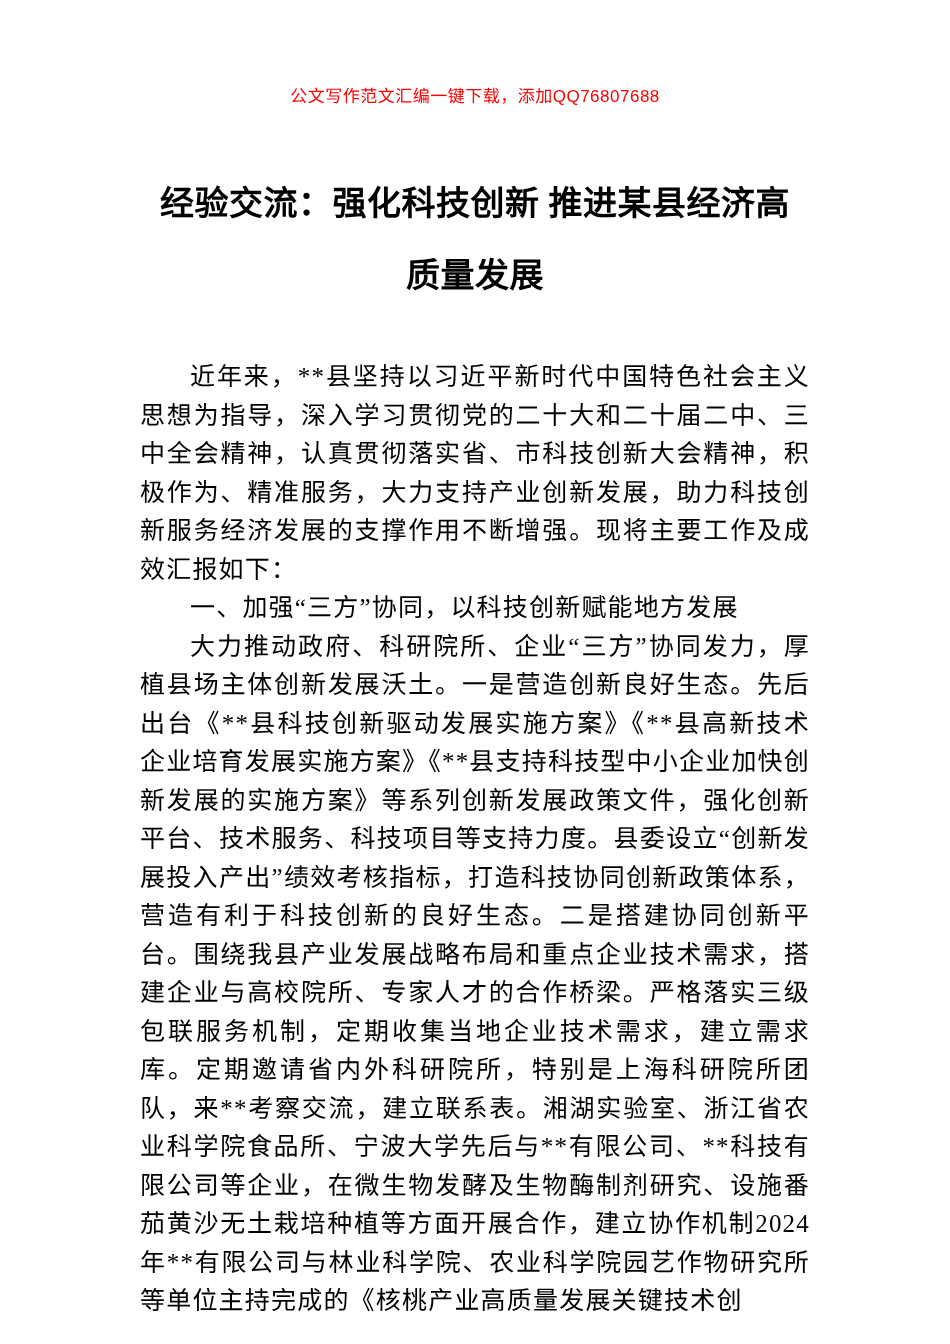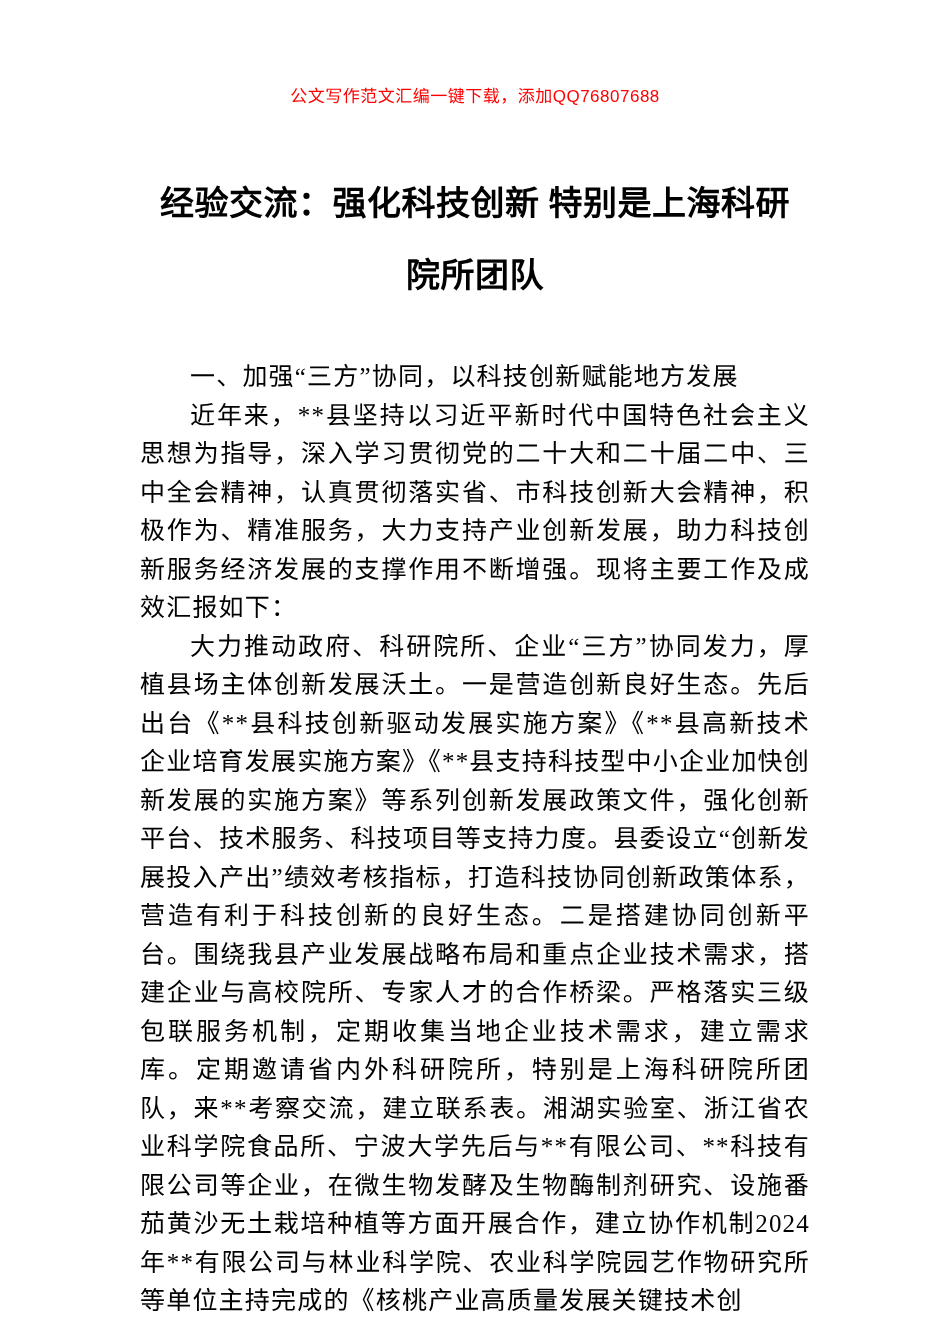--- a/index.html
+++ b/index.html
@@ -49,21 +49,21 @@
     text-indent: 2em;
   }
 </style>
 </head>
 <body>
 
 <div class="page">
 
   <div class="promo">公文写作范文汇编一键下载，添加QQ76807688</div>
 
-  <h1 class="title">经验交流：强化科技创新 特别是上海科研院所团队</h1>
+  <h1 class="title">经验交流：强化科技创新 推进某县经济高质量发展</h1>
 
   <div class="doc-body">
+    <p>近年来，**县坚持以习近平新时代中国特色社会主义思想为指导，深入学习贯彻党的二十大和二十届二中、三中全会精神，认真贯彻落实省、市科技创新大会精神，积极作为、精准服务，大力支持产业创新发展，助力科技创新服务经济发展的支撑作用不断增强。现将主要工作及成效汇报如下：</p>
     <p>一、加强“三方”协同，以科技创新赋能地方发展</p>
-    <p>近年来，**县坚持以习近平新时代中国特色社会主义思想为指导，深入学习贯彻党的二十大和二十届二中、三中全会精神，认真贯彻落实省、市科技创新大会精神，积极作为、精准服务，大力支持产业创新发展，助力科技创新服务经济发展的支撑作用不断增强。现将主要工作及成效汇报如下：</p>
     <p>大力推动政府、科研院所、企业“三方”协同发力，厚植县场主体创新发展沃土。一是营造创新良好生态。先后出台《**县科技创新驱动发展实施方案》《**县高新技术企业培育发展实施方案》《**县支持科技型中小企业加快创新发展的实施方案》等系列创新发展政策文件，强化创新平台、技术服务、科技项目等支持力度。县委设立“创新发展投入产出”绩效考核指标，打造科技协同创新政策体系，营造有利于科技创新的良好生态。二是搭建协同创新平台。围绕我县产业发展战略布局和重点企业技术需求，搭建企业与高校院所、专家人才的合作桥梁。严格落实三级包联服务机制，定期收集当地企业技术需求，建立需求库。定期邀请省内外科研院所，特别是上海科研院所团队，来**考察交流，建立联系表。湘湖实验室、浙江省农业科学院食品所、宁波大学先后与**有限公司、**科技有限公司等企业，在微生物发酵及生物酶制剂研究、设施番茄黄沙无土栽培种植等方面开展合作，建立协作机制2024年**有限公司与林业科学院、农业科学院园艺作物研究所等单位主持完成的《核桃产业高质量发展关键技术创</p>
   </div>
 
 </div>
 
 </body></html>

